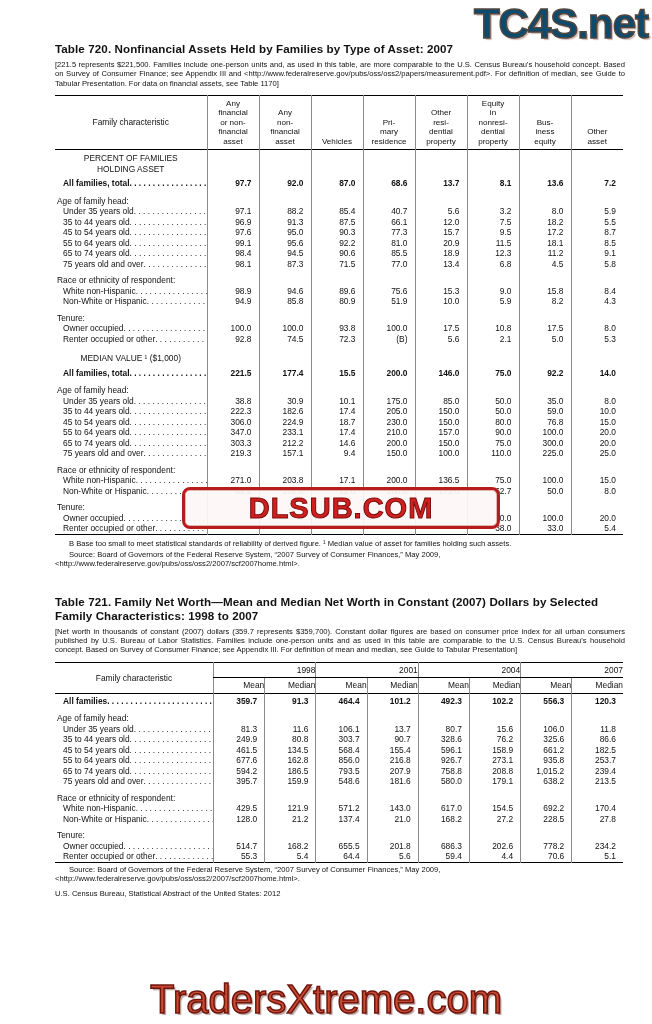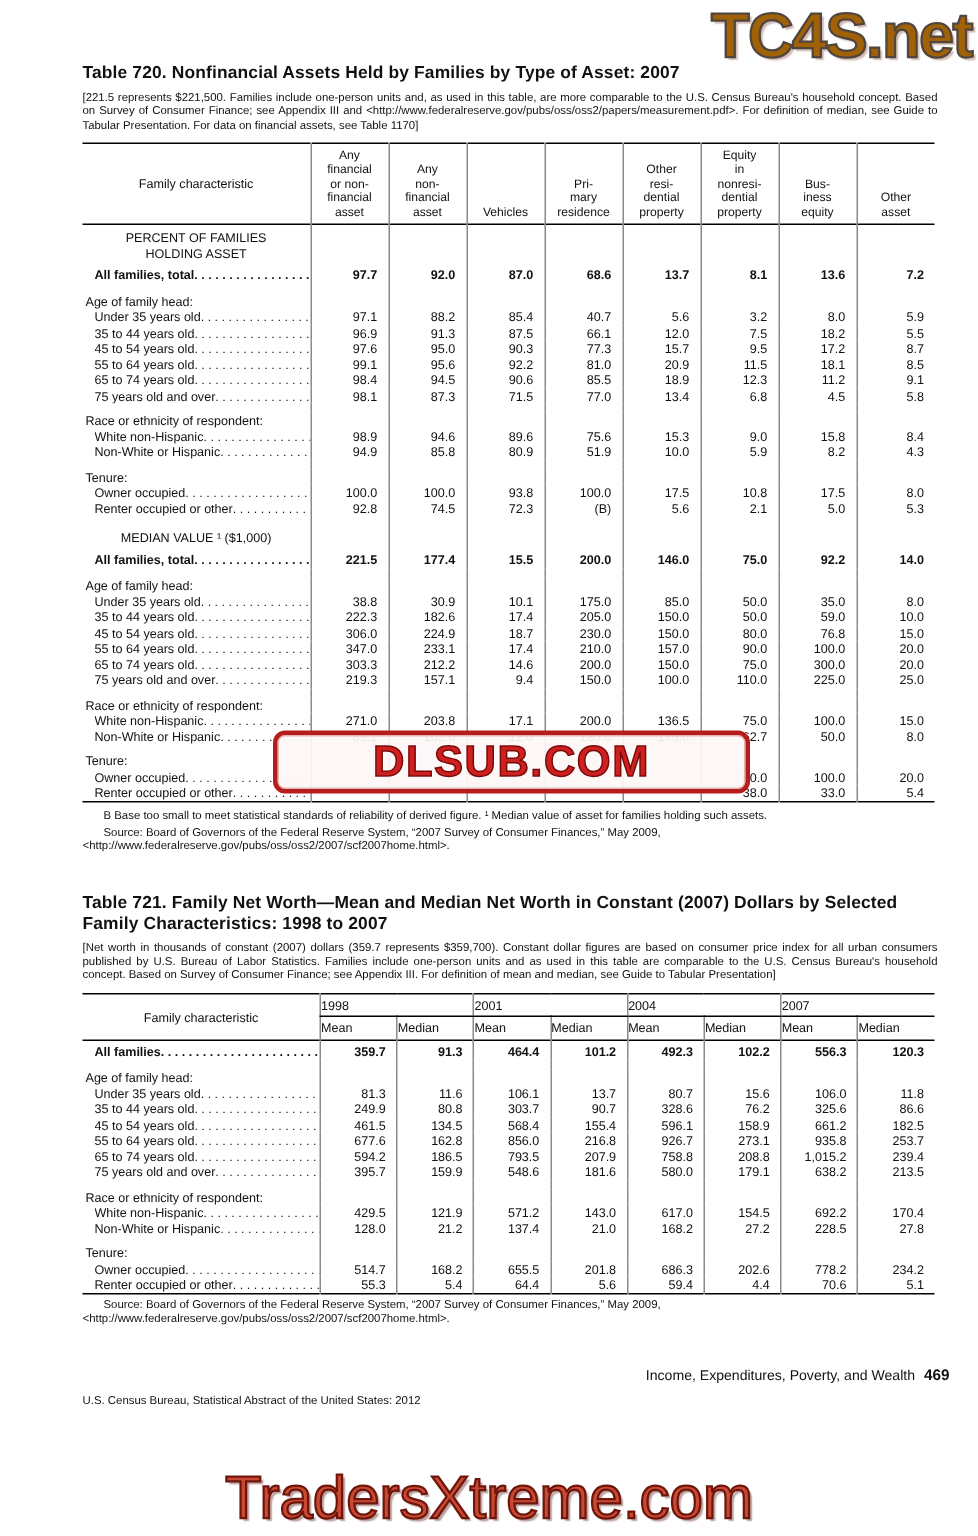--- a/index.html
+++ b/index.html
@@ -30,36 +30,36 @@
   .groupcell{padding-left:2px;white-space:nowrap;}
   .sectioncell{text-align:center;white-space:pre-line;padding:3px 0 2px 0;}
   .boldrow td{font-weight:bold;padding-top:2px;padding-bottom:1px;}
   .spacer-row td{height:6px;line-height:6px;}
   .lbl{display:flex;align-items:baseline;overflow:hidden;text-align:right;}
   .lbl .txt{white-space:nowrap;}
   .lbl .dots{flex:1;overflow:hidden;white-space:nowrap;color:#111;}
   .lbl .dots::after{content:" . . . . . . . . . . . . . . . . . . . . . . . . . . . . . . . . . . . . . .";}
 
   .t721{margin-top:5px;}
-  .t721 th{text-align:left;font-size:8.4px;}
+  .t721 th{text-align:right;font-size:8.4px;}
   .t721 .yearhead{border-bottom:1px solid #000;padding:2px 0;}
   .t721 .subhead{padding:2px 0 3px 0;}
 
   .section-721{margin-top:26px;}
   .t721-title{width:575px;}
 
   
   .footer-right{margin-top:28px;text-align:right;font-size:9.4px;margin-right:-8px;}
   .footer-right .pgnum{font-weight:bold;font-size:10.2px;padding-left:6px;}
   .footer-left{font-size:7.6px;margin-top:6px;}
 
   
   .wm-top{
     position:absolute;top:0px;right:4px;font-size:42px;font-weight:bold;letter-spacing:-1px;
-    color:#a16207;-webkit-text-stroke:1.5px #51463e;
+    color:#0c4a6e;-webkit-text-stroke:1.5px #51463e;
     text-shadow:2px 2px 1px rgba(130,60,45,.35);
     font-family:"Liberation Sans",sans-serif;z-index:5;
   }
   .wm-mid{
     position:absolute;left:182px;top:487px;width:312px;height:36px;z-index:6;
     display:flex;align-items:center;justify-content:center;
     border:3px solid #b71c1c;border-radius:8px;background:rgba(253,247,246,.93);
     box-shadow:0 0 0 1px #e3b6b0 inset;
   }
   .wm-mid .wm-txt{
@@ -917,23 +917,20 @@
               <td class="datacell">4.4</td>
               <td class="datacell">70.6</td>
               <td class="datacell">5.1</td>
             </tr>
           </tbody>
       </table>
 
       <p class="tbl-source">Source: Board of Governors of the Federal Reserve System, “2007 Survey of Consumer Finances,” May 2009, &lt;http://www.federalreserve.gov/pubs/oss/oss2/2007/scf2007home.html&gt;.</p>
     </div>
 
-    <div class="footer-right">
-      <span>Income, Expenditures, Poverty, and Wealth</span><span class="pgnum">469</span>
-    </div>
     <div class="footer-left">U.S. Census Bureau, Statistical Abstract of the United States: 2012</div>
 
   </div>
 
   <div class="wm-mid">
     <span class="wm-txt">DLSUB.COM</span>
   </div>
 
   <div class="wm-bottom">TradersXtreme.com</div>
 

